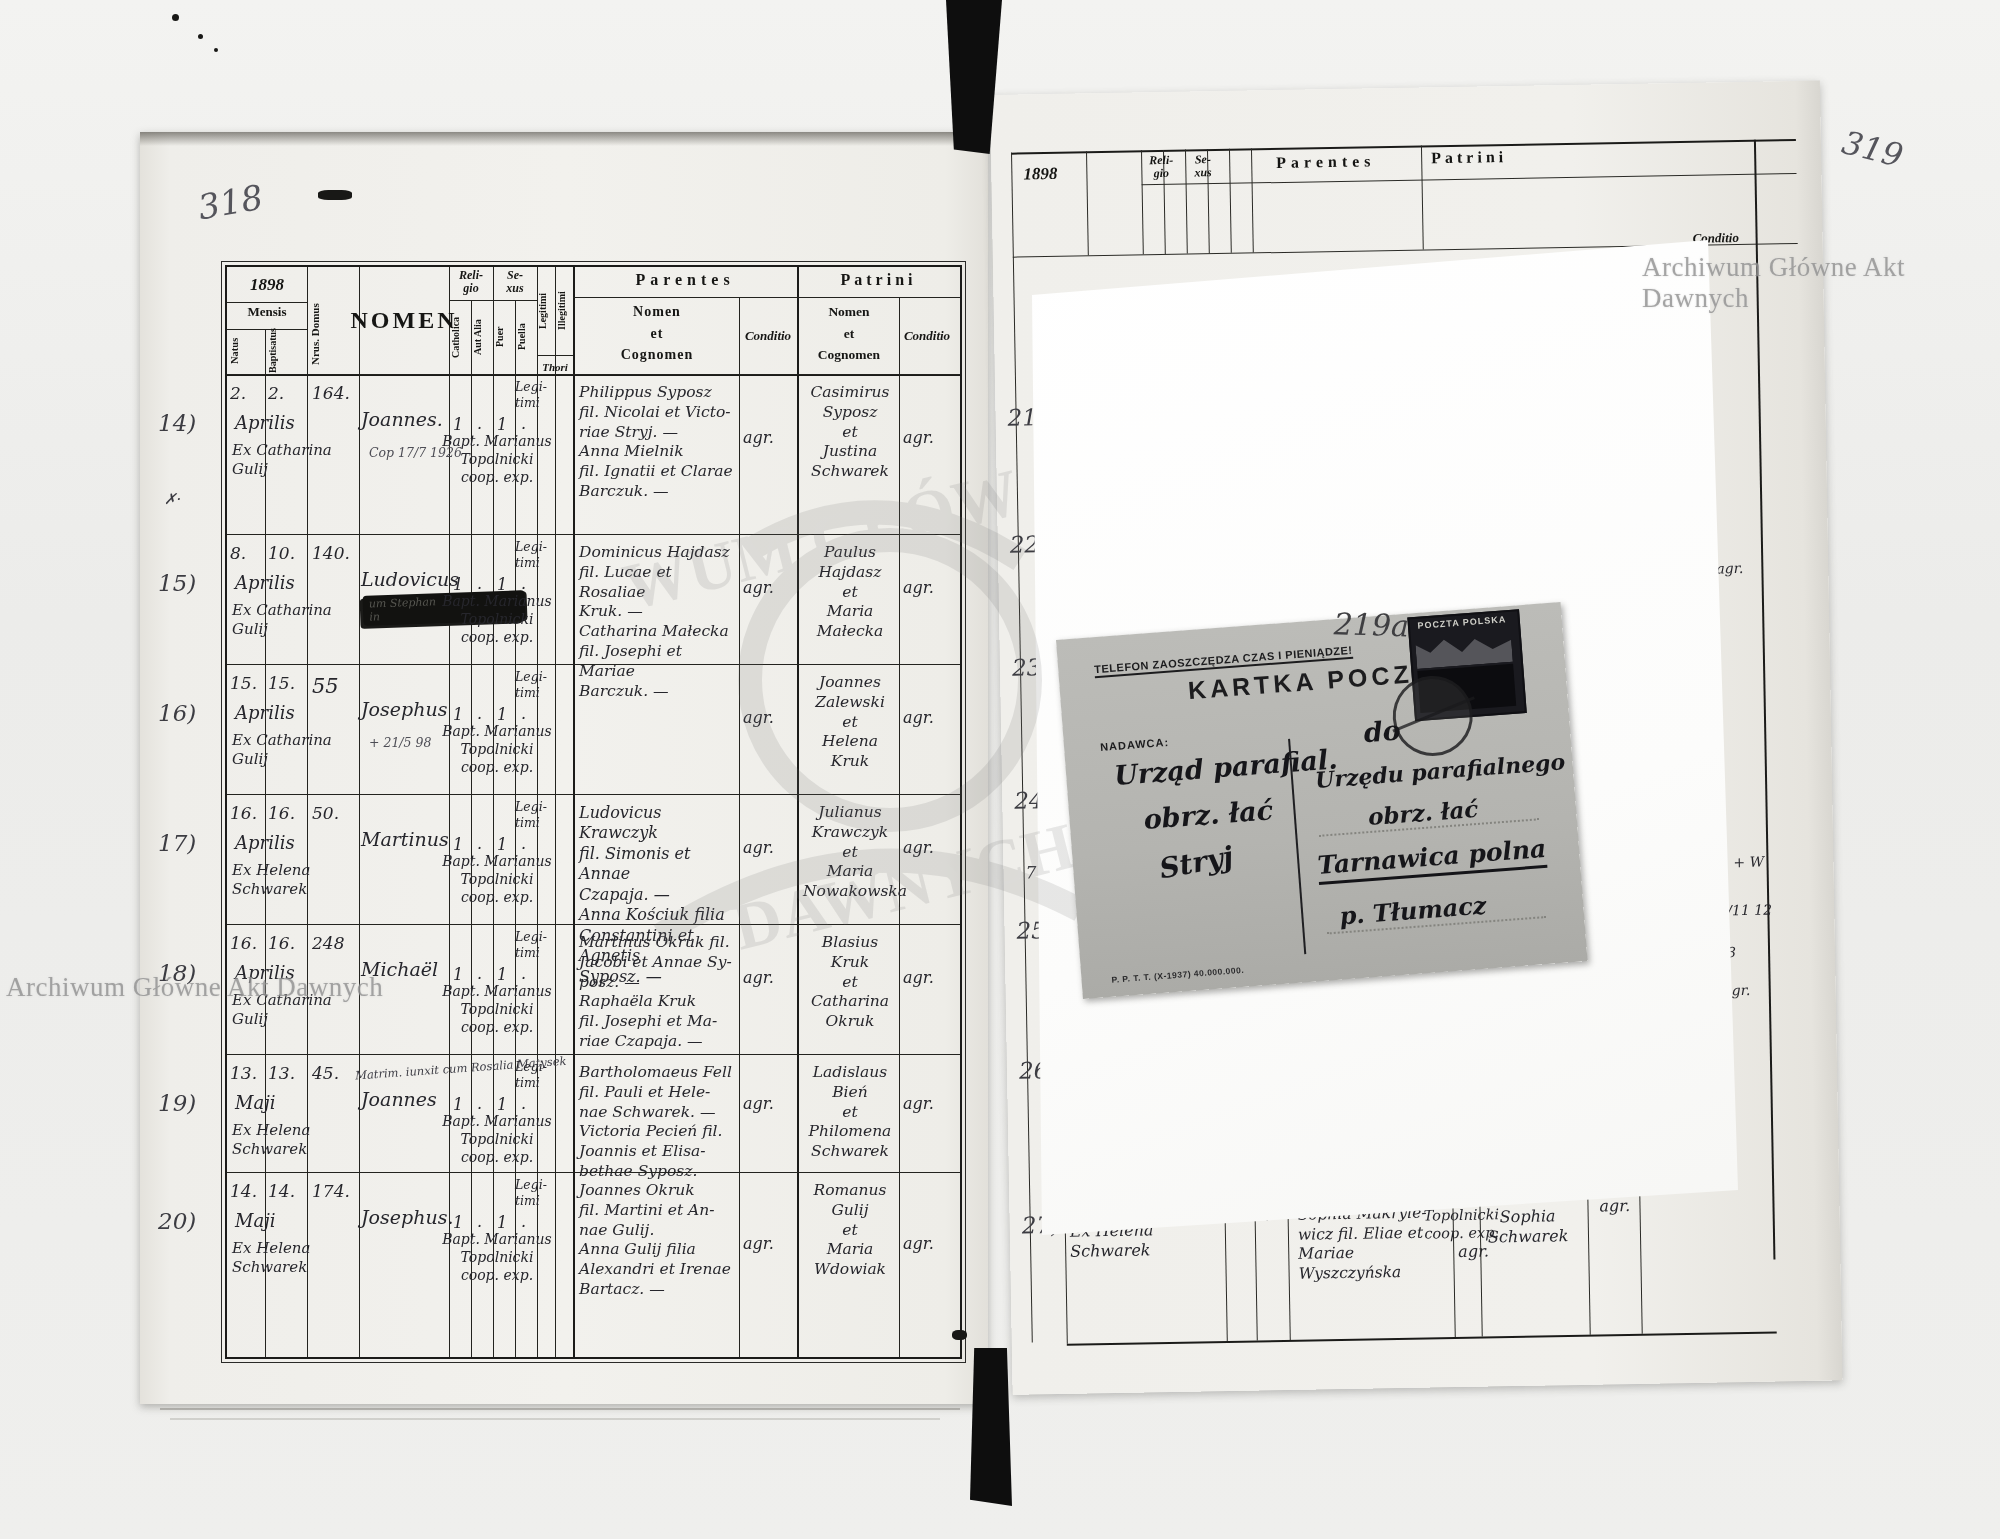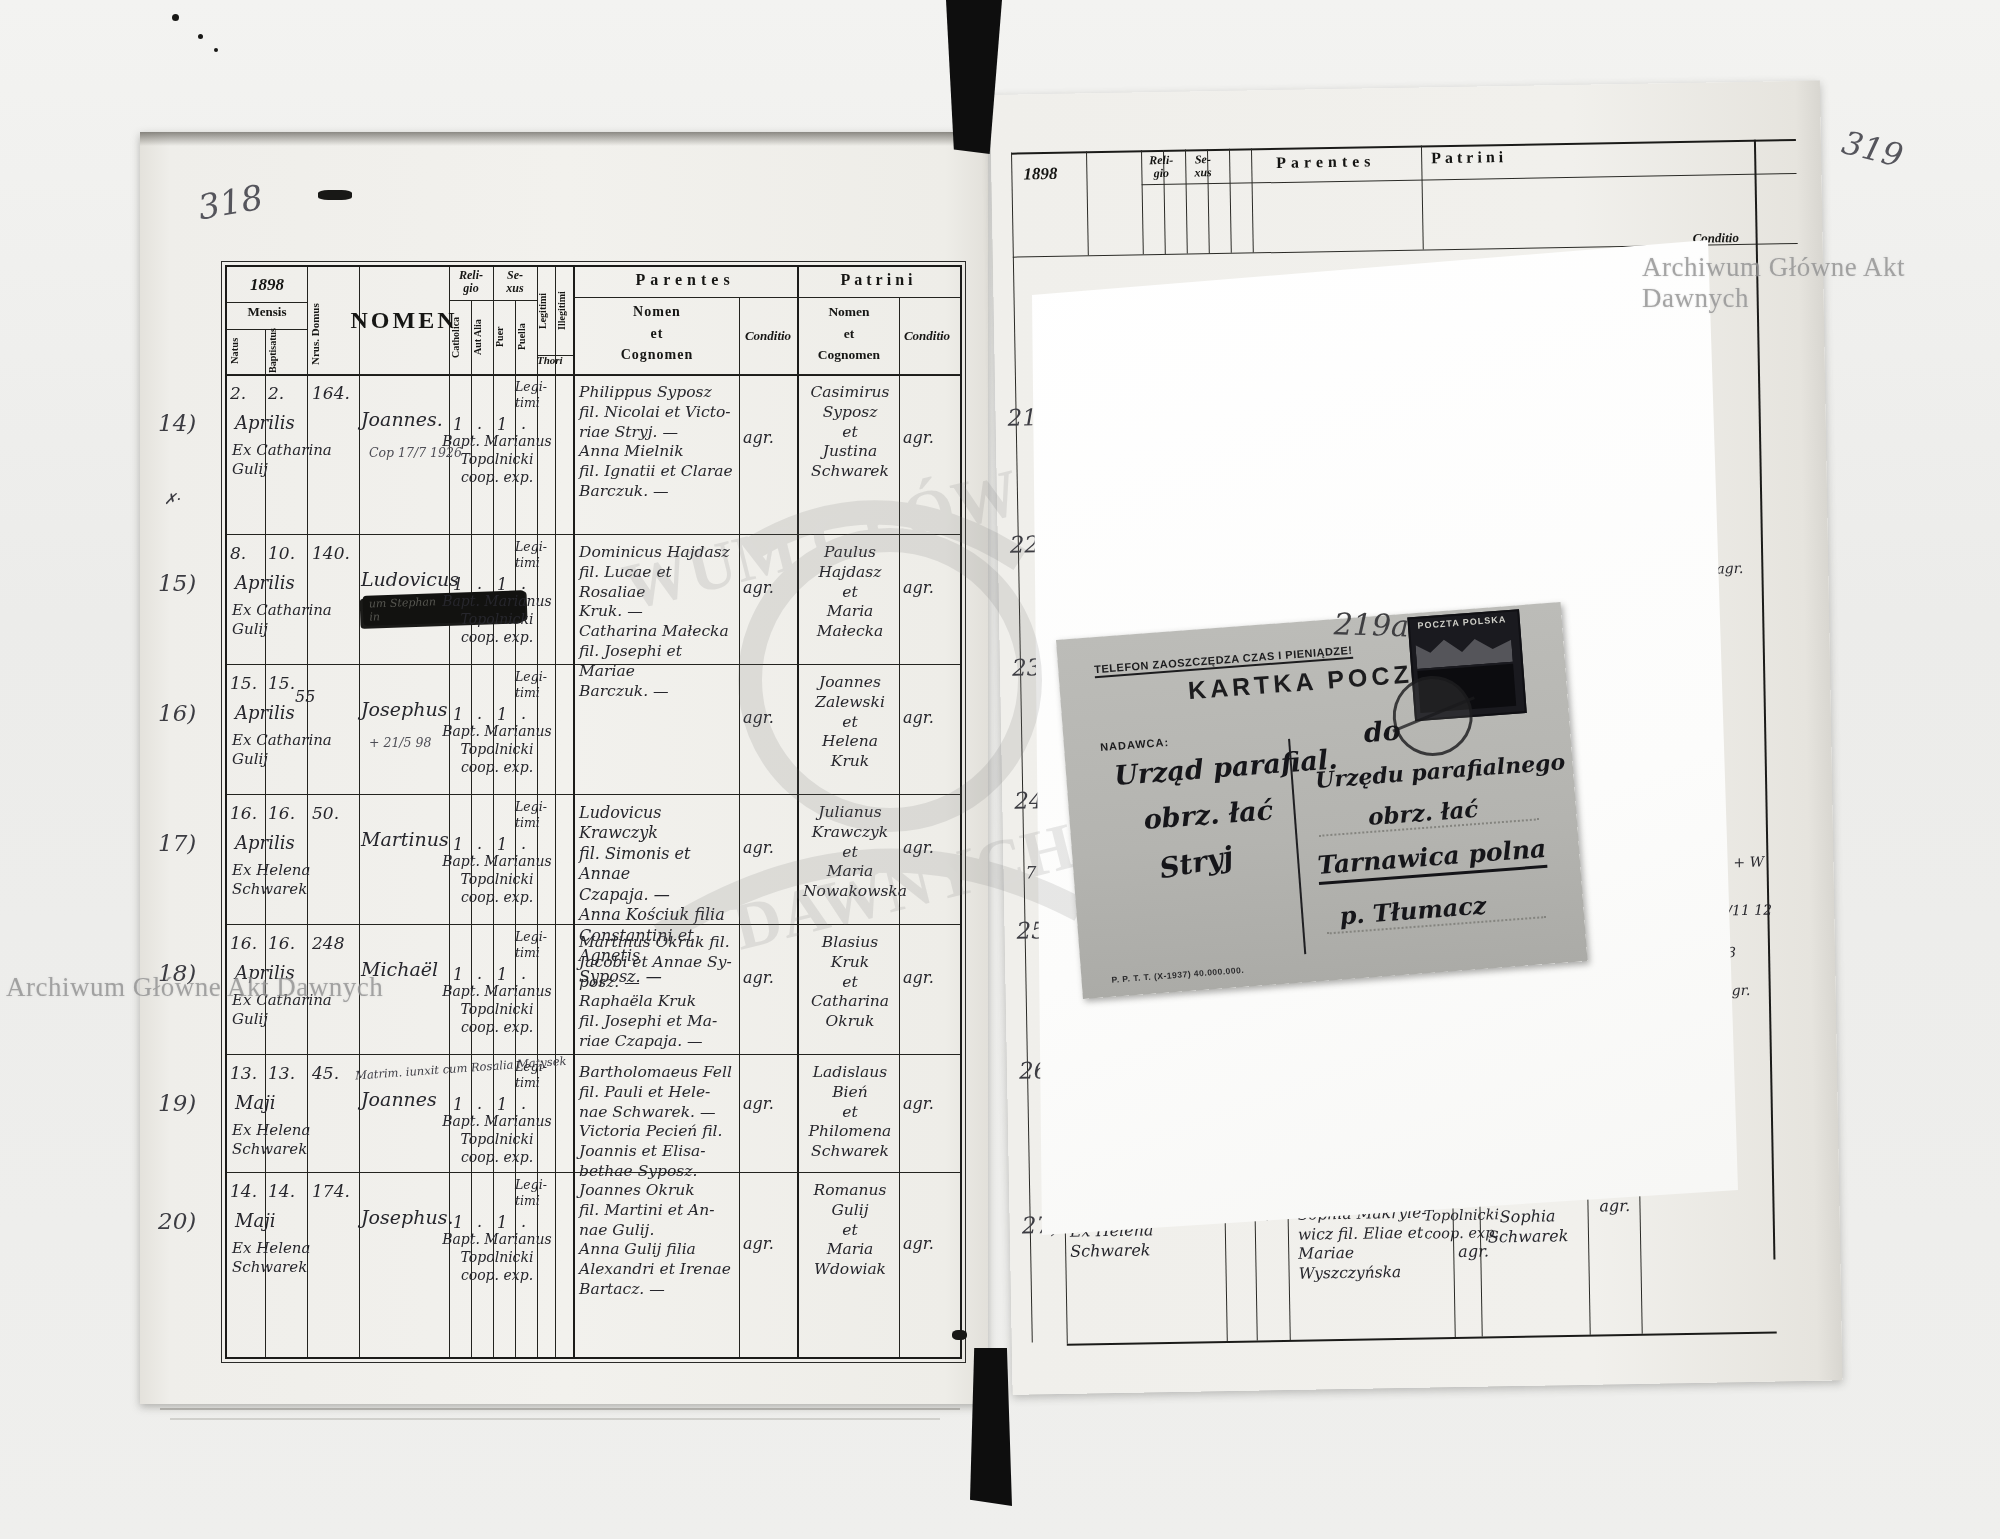--- a/index.html
+++ b/index.html
@@ -129,21 +129,21 @@
         <div class="print cell" style="left: 223px; top: 2px; width: 42px; font-size: 12px; font-style: italic; font-weight: bold; text-align: center; white-space: pre-line; line-height: 1.1;">Reli-
 gio</div>
         <div class="print cell" style="left: 267px; top: 2px; width: 42px; font-size: 12px; font-style: italic; font-weight: bold; text-align: center; white-space: pre-line; line-height: 1.1;">Se-
 xus</div>
         <div class="vtext print cell" style="left: 223px; top: 35px; width: 20px; height: 70px; font-size: 10px;">Catholica</div>
         <div class="vtext print cell" style="left: 245px; top: 35px; width: 20px; height: 70px; font-size: 10px;">Aut Alia</div>
         <div class="vtext print cell" style="left: 267px; top: 35px; width: 20px; height: 70px; font-size: 10px;">Puer</div>
         <div class="vtext print cell" style="left: 289px; top: 35px; width: 20px; height: 70px; font-size: 10px;">Puella</div>
         <div class="vtext print cell" style="left: 310px; top: 2px; width: 17px; height: 84px; font-size: 10px;">Legitimi</div>
         <div class="vtext print cell" style="left: 329px; top: 2px; width: 16px; height: 84px; font-size: 10px;">Illegitimi</div>
-        <div class="print cell" style="left: 310px; top: 87px; width: 36px; font-size: 11px; font-style: italic; font-weight: bold; ">Thori</div>
+        <div class="print cell" style="left: 310px; top: 94px; width: 36px; font-size: 11px; font-style: italic; font-weight: bold; text-align: center;">Thori</div>
         <div class="print cell" style="left: 348px; top: 4px; width: 220px; font-size: 16px; letter-spacing: 5px; font-weight: bold; text-align: center;">Parentes</div>
         <div class="print cell" style="left: 348px; top: 34px; width: 164px; font-size: 14px; font-weight: bold; letter-spacing: 1px; text-align: center; white-space: pre-line; line-height: 1.55;">Nomen
 et
 Cognomen</div>
         <div class="ctr print cell" style="left: 512px; top: 32px; width: 58px; height: 73px; font-size: 13px; font-style: italic; font-weight: bold;">Conditio</div>
         <div class="print cell" style="left: 572px; top: 4px; width: 159px; font-size: 16px; letter-spacing: 4px; font-weight: bold; text-align: center;">Patrini</div>
         <div class="print cell" style="left: 572px; top: 34px; width: 100px; font-size: 13.5px; font-weight: bold; text-align: center; white-space: pre-line; line-height: 1.6;">Nomen
 et
 Cognomen</div>
         <div class="ctr print cell" style="left: 672px; top: 32px; width: 56px; height: 73px; font-size: 13px; font-style: italic; font-weight: bold;">Conditio</div>
@@ -208,21 +208,21 @@
           <div class="hw cell" style="left: 576px; top: 8px; width: 94px; font-size: 15.5px; text-align: center;">Paulus
 Hajdasz
 et
 Maria
 Małecka</div>
           <div class="hw cell" style="left: 676px; top: 42.9px; width: 50px; font-size: 16px;">agr.</div>
         </div>
         <div class="row" style="top: 397px; height: 130px;">
           <div class="hw cell" style="left: 3px; top: 8px; width: 34px; font-size: 17px;">15.</div>
           <div class="hw cell" style="left: 41px; top: 8px; width: 38px; font-size: 17px;">15.</div>
-          <div class="hw cell" style="left: 68px; top: 8px; width: 45px; font-size: 16px; margin-top: 14px;">55</div>
+          <div class="hw cell" style="left: 85px; top: 8px; width: 45px; font-size: 21px;">55</div>
           <div class="hw cell" style="left: 8px; top: 36px; width: 110px; font-size: 18px;">Aprilis</div>
           <div class="hw cell" style="left: 5px; top: 66px; width: 126px; font-size: 15px;">Ex Catharina
 Gulij</div>
           <div class="hw cell" style="left: 134px; top: 32px; width: 92px; font-size: 19px;">Josephus</div>
           <div class="hw cell" style="left: 142px; top: 70px; width: 110px; font-size: 12.5px; color: rgb(77, 77, 85);">+ 21/5 98</div>
           <div class="hw cell" style="left: 226px; top: 40px; font-size: 16px;">1</div>
           <div class="hw cell" style="left: 250px; top: 44px; font-size: 16px;">·</div>
           <div class="hw cell" style="left: 270px; top: 40px; font-size: 16px;">1</div>
           <div class="hw cell" style="left: 294px; top: 44px; font-size: 16px;">·</div>
           <div class="hw cell" style="left: 204px; top: 58px; width: 132px; font-size: 14px; text-align: center;">Bapt. Marianus

